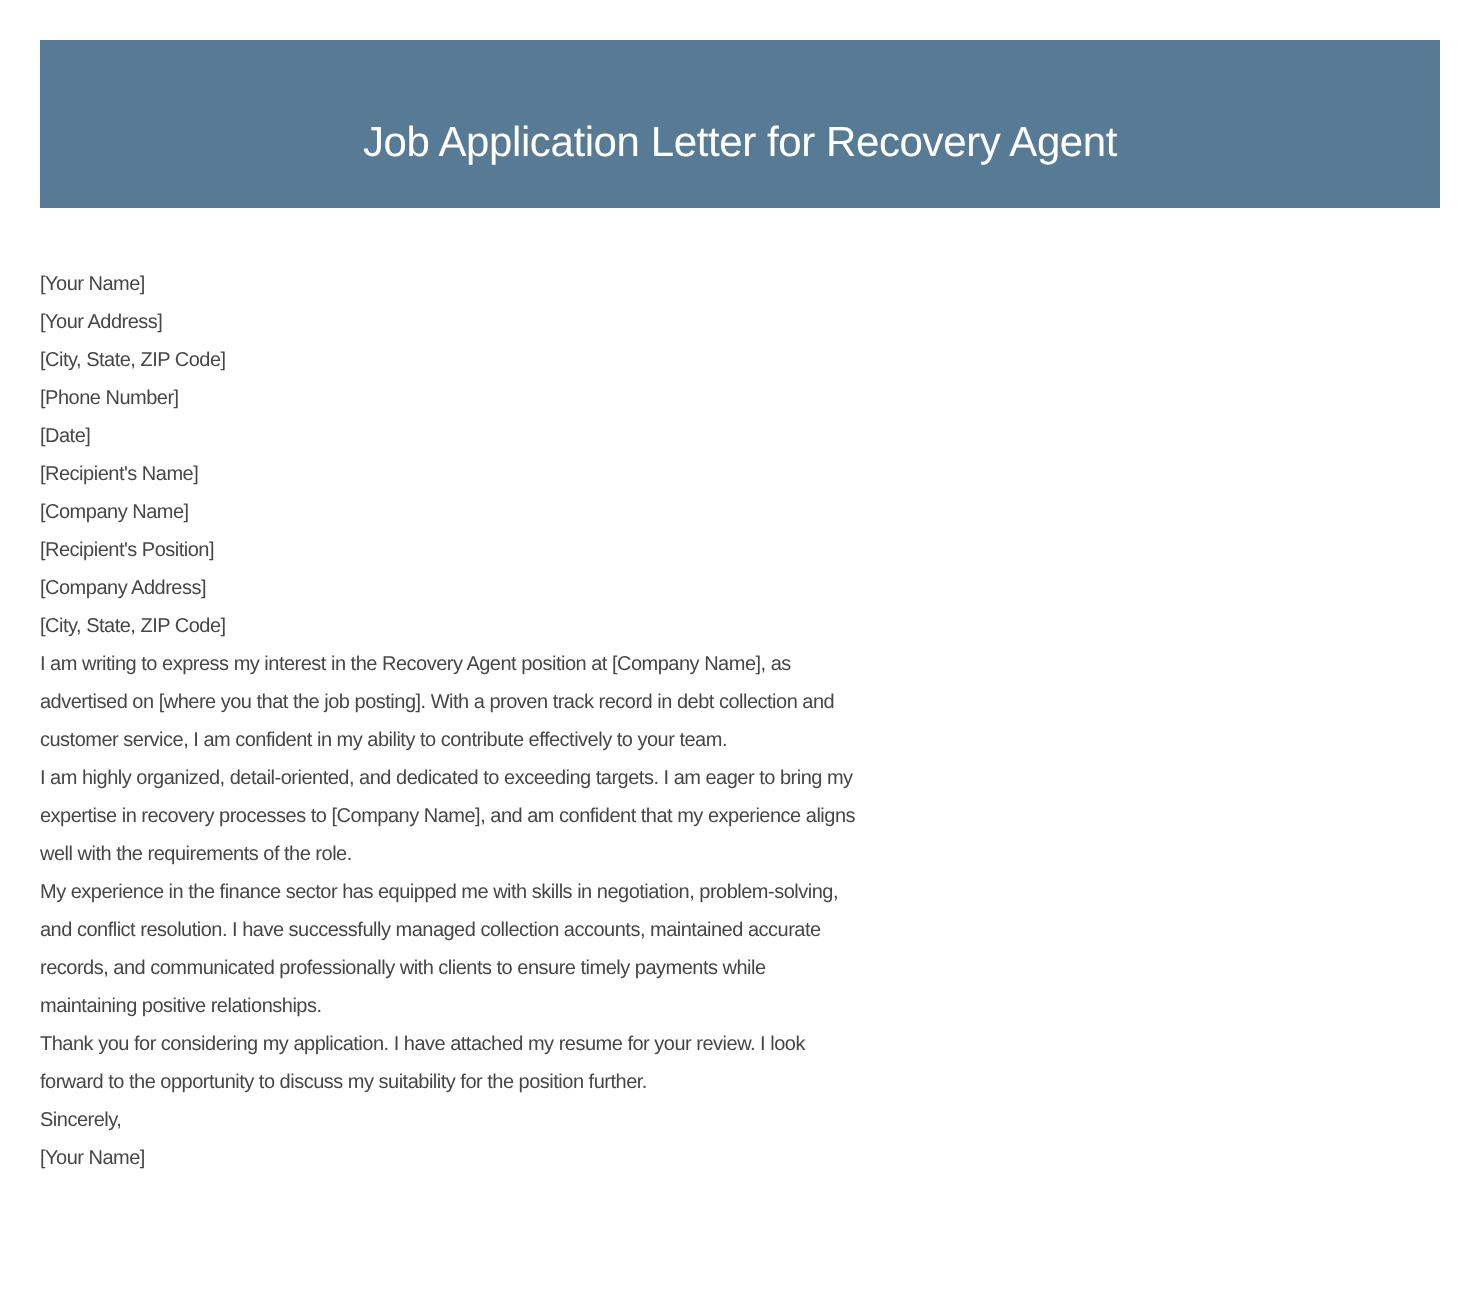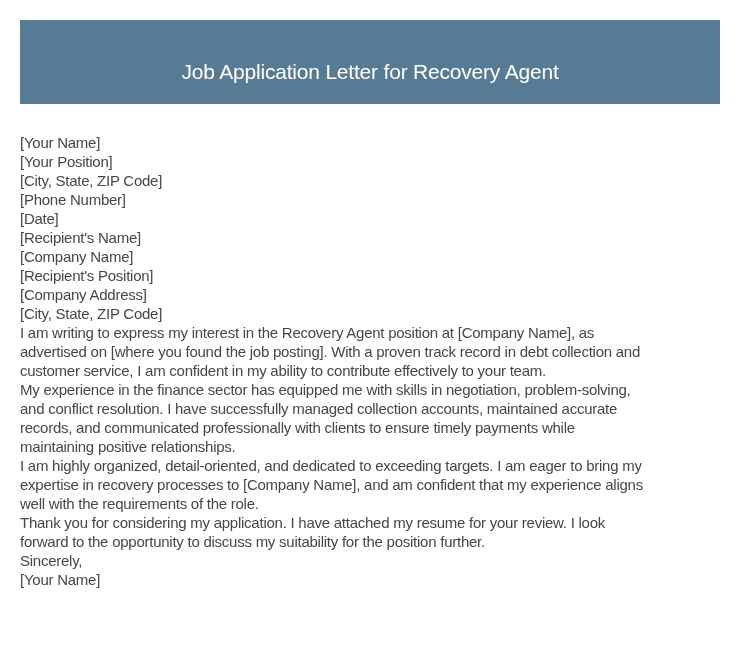--- a/index.html
+++ b/index.html
@@ -31,65 +31,65 @@
       letter-spacing: -0.2px;
       font-family: "Liberation Sans", "DejaVu Sans", sans-serif;
       margin-top: 20px;
     }
     .letter {
       position: absolute;
       left: 20px;
       top: 133px;
       width: 700px;
       color: #464646;
-      font-size: 15px;
+      font-size: 10px;
       line-height: 19px;
       letter-spacing: -0.25px;
     }
     .letter .line {
       display: block;
       white-space: nowrap;
     }
   </style>
 </head>
 <body>
 
 <div class="header">
   <span class="header-title">Job Application Letter for Recovery Agent</span>
 </div>
 
 <div class="letter">
   <span class="line">[Your Name]</span>
-  <span class="line">[Your Position]</span>
+  <span class="line">[Your Address]</span>
   <span class="line">[City, State, ZIP Code]</span>
   <span class="line">[Phone Number]</span>
   <span class="line">[Date]</span>
   <span class="line">[Recipient's Name]</span>
   <span class="line">[Company Name]</span>
   <span class="line">[Recipient's Position]</span>
   <span class="line">[Company Address]</span>
   <span class="line">[City, State, ZIP Code]</span>
 
   <div>
     <span class="line">I am writing to express my interest in the Recovery Agent position at [Company Name], as</span>
-    <span class="line">advertised on [where you found the job posting]. With a proven track record in debt collection and</span>
+    <span class="line">advertised on [where you that the job posting]. With a proven track record in debt collection and</span>
     <span class="line">customer service, I am confident in my ability to contribute effectively to your team.</span>
+  </div>
+
+  <div>
+    <span class="line">I am highly organized, detail-oriented, and dedicated to exceeding targets. I am eager to bring my</span>
+    <span class="line">expertise in recovery processes to [Company Name], and am confident that my experience aligns</span>
+    <span class="line">well with the requirements of the role.</span>
   </div>
 
   <div>
     <span class="line">My experience in the finance sector has equipped me with skills in negotiation, problem-solving,</span>
     <span class="line">and conflict resolution. I have successfully managed collection accounts, maintained accurate</span>
     <span class="line">records, and communicated professionally with clients to ensure timely payments while</span>
     <span class="line">maintaining positive relationships.</span>
-  </div>
-
-  <div>
-    <span class="line">I am highly organized, detail-oriented, and dedicated to exceeding targets. I am eager to bring my</span>
-    <span class="line">expertise in recovery processes to [Company Name], and am confident that my experience aligns</span>
-    <span class="line">well with the requirements of the role.</span>
   </div>
 
   <div>
     <span class="line">Thank you for considering my application. I have attached my resume for your review. I look</span>
     <span class="line">forward to the opportunity to discuss my suitability for the position further.</span>
   </div>
 
   <span class="line">Sincerely,</span>
   <span class="line">[Your Name]</span>
 </div>

